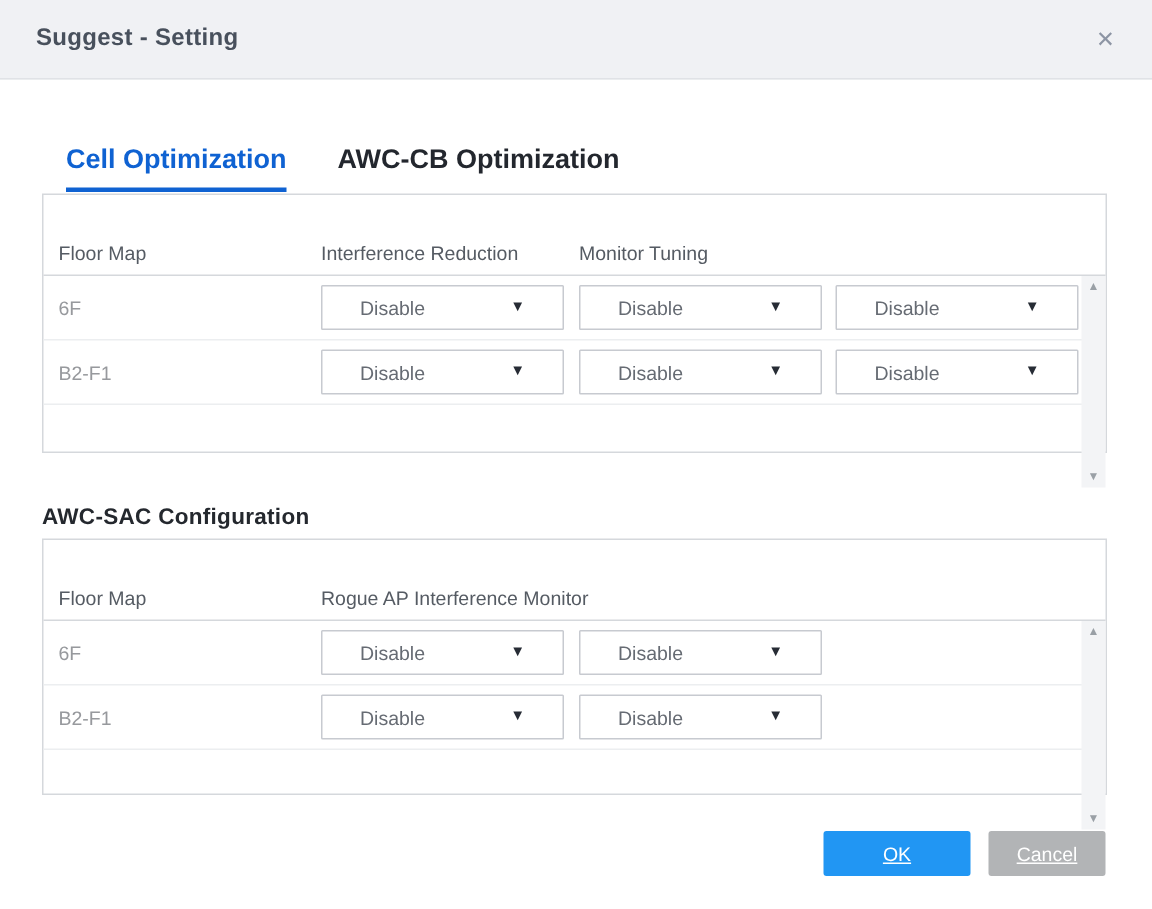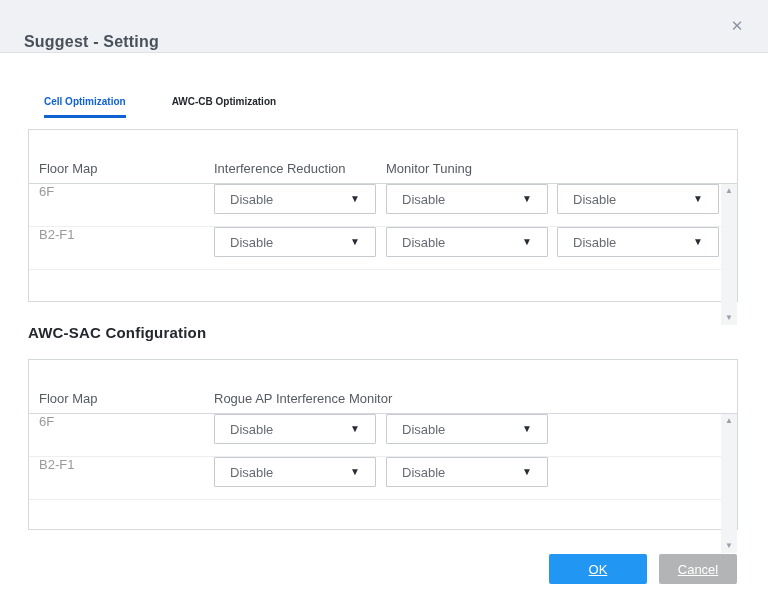--- a/index.html
+++ b/index.html
@@ -11,76 +11,76 @@
   }
 
   .dialog { position:absolute; left:0; top:0; width:768px; height:606px; background:#ffffff; }
 
   
   .dlg-header {
     position:absolute; left:0; top:0; width:768px; height:53px;
     background:#f0f1f4; border-bottom:1px solid #e0e2e6;
   }
   .dlg-title {
-    position:absolute; left:24px; top:16px; height:40px; line-height:52px;
+    position:absolute; left:24px; top:0; height:40px; line-height:52px;
     font-size:16px; font-weight:bold; color:#48505c; letter-spacing:.2px;
   }
   .dlg-close {
     position:absolute; right:18px; top:0; height:52px; width:26px;
     display:flex; align-items:center; justify-content:center;
     font-size:15px; color:#8d95a4; cursor:pointer;
   }
 
   
   .tab-bar { position:absolute; left:44px; top:96px; display:flex; gap:34px; }
-  .tab { font-size:10px; font-weight:bold; padding-bottom:8px; cursor:pointer; }
+  .tab { font-size:18px; font-weight:bold; padding-bottom:8px; cursor:pointer; }
   .tab.active { color:#0f62d2; border-bottom:3px solid #0f62d2; }
-  .tab.inactive { color:#23272e;margin-left:12px; }
+  .tab.inactive { color:#23272e; }
 
   
   .data-table {
     position:absolute; left:28px; width:710px;
     border:1px solid #d5d8dc; background:#ffffff;
   }
   .t-header {
     height:30px; border-bottom:1px solid #d5d8dc;
     display:flex; align-items:center;
     font-size:13px; color:#555b63;margin-top:24px;
   }
   .t-body { position:relative; }
   .t-row {
     height:43px; border-bottom:1px solid #eceef0;
-    display:flex; align-items:flex-start;
+    display:flex; align-items:center;
   }
   .col1 { width:185px; padding-left:10px; }
   .col2 { width:172px; }
   .col3 { width:171px; }
   .col4 { flex:1; }
   .floor-label { font-size:13px; color:#97999d; }
 
   .select-box {
     width:162px; height:30px; background:#ffffff;
     border:1px solid #c7cad0; border-radius:1px;
     display:flex; align-items:center; justify-content:space-between;
-    padding:0 15px; cursor:pointer;
+    padding:0 25px; cursor:pointer;
   }
   .select-value { font-size:13px; color:#666b73; }
   .caret { font-size:10px; color:#272c35; line-height:1; }
 
   .v-scrollbar {
     position:absolute; right:0; top:0; bottom:0; width:16px;
     background:#f3f4f6;
     display:flex; flex-direction:column; justify-content:space-between; align-items:center;
     padding:3px 0; cursor:default;
   }
   .scroll-btn { font-size:8px; color:#9aa0a6; line-height:1; cursor:pointer; }
 
   
   .section-heading {
-    position:absolute; left:28px; top:324px;
+    position:absolute; left:28px; top:336px;
     font-size:15px; font-weight:bold; color:#24282e; letter-spacing:.2px;
   }
 
   
   .btn {
     position:absolute; top:554px; height:30px; border:none; border-radius:2px;
     font-family:inherit; font-size:13px; color:#ffffff; cursor:pointer;
     display:flex; align-items:center; justify-content:center;text-decoration:underline;
   }
   .btn-ok { left:549px; width:98px; background:#2196f3; }

